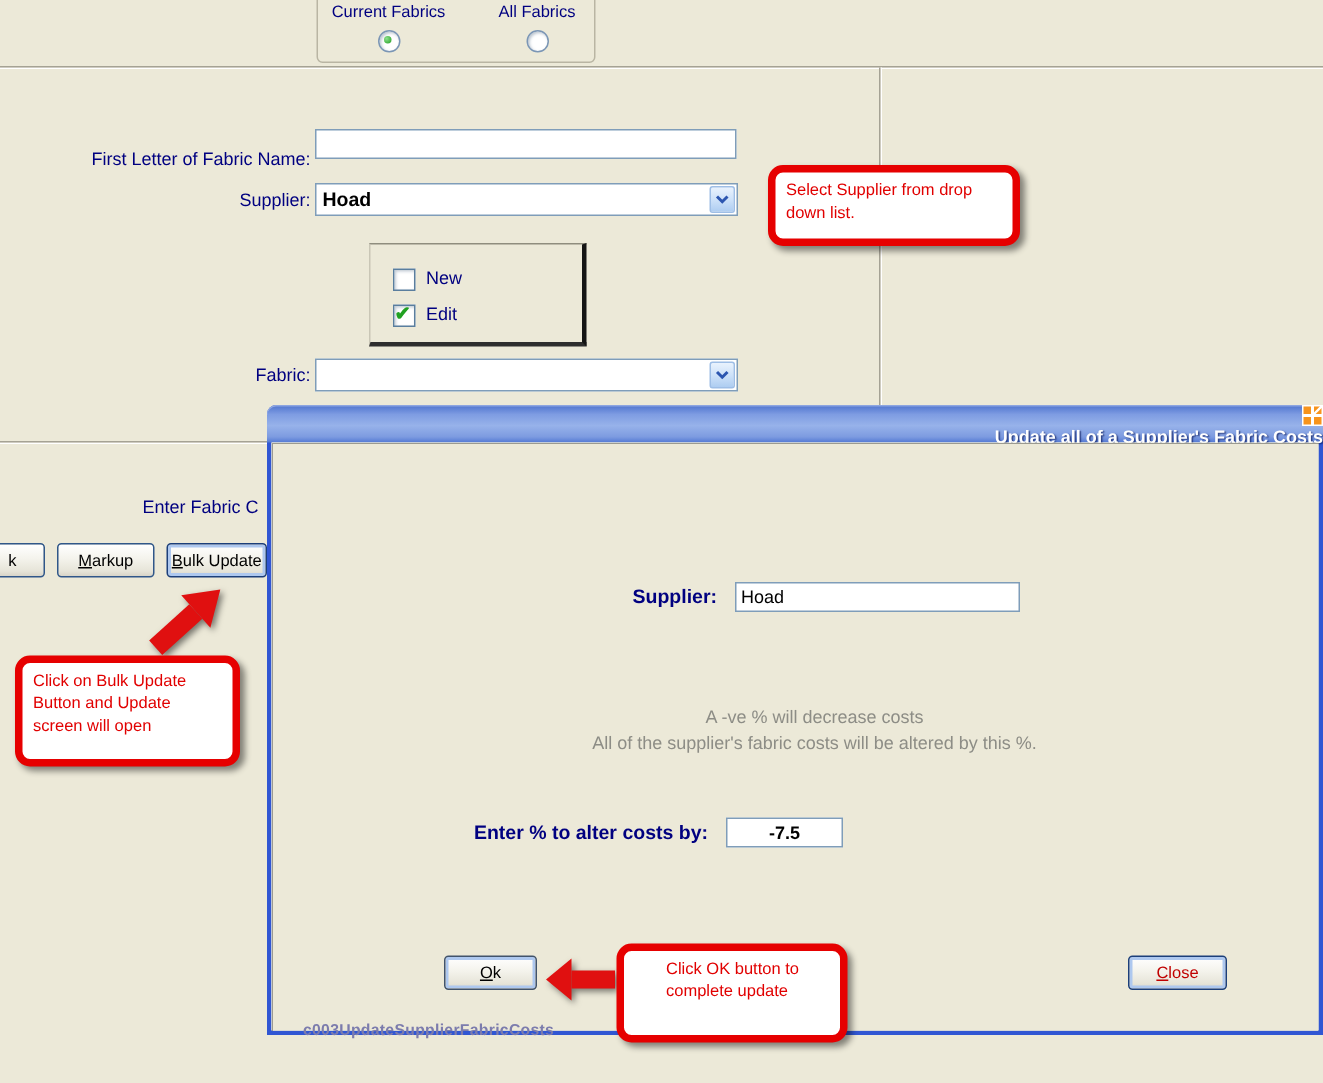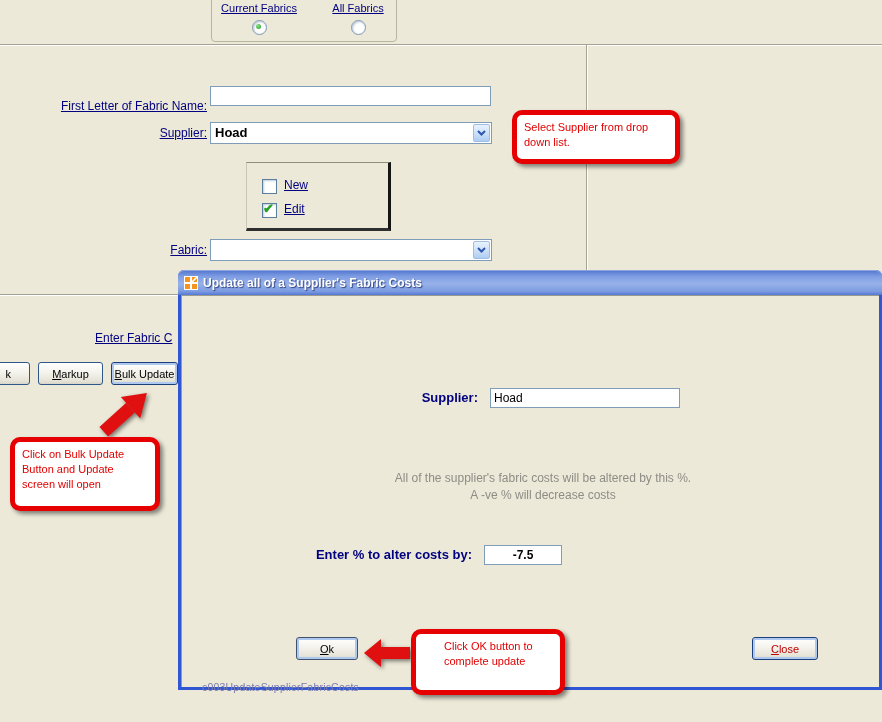--- a/index.html
+++ b/index.html
@@ -1,19 +1,19 @@
 <!DOCTYPE html>
 <html><head>
 <meta charset="utf-8">
 <style>
   html,body{margin:0;padding:0;}
   body{width:882px;height:722px;overflow:hidden;background:#ECE9D8;
        font-family:"Liberation Sans",sans-serif;}
   #stage{position:relative;width:882px;height:722px;overflow:hidden;background:#ECE9D8;}
-  .lbl{position:absolute;font-size:12px;color:#000080;white-space:nowrap;text-decoration:underline;}
+  .lbl{position:absolute;font-size:12px;color:#000080;white-space:nowrap;}
   .lbl.r{text-align:right;}
 
   
   .hline{position:absolute;height:1px;background:#A5A294;box-shadow:0 1px 0 #FFFFFF;}
   .vline{position:absolute;width:1px;background:#A5A294;box-shadow:1px 0 0 #FFFFFF;}
 
   
   .groupbox{position:absolute;border:1px solid #B9B5A3;border-radius:4px;}
 
   
@@ -58,29 +58,29 @@
        box-shadow:3px 3px 4px rgba(0,0,0,.45);color:#E10000;font-size:11px;line-height:1.35;
        padding:5px 7px;box-sizing:border-box;}
 
   .arrow{position:absolute;filter:drop-shadow(2px 2px 2px rgba(0,0,0,.5));}
 
   
   #dialog{position:absolute;left:178px;top:270px;width:704px;height:420px;box-sizing:border-box;
        border:3px solid #3056D3;border-top:none;border-radius:6px 6px 0 0;background:#ECE9D8;}
   #titlebar{position:absolute;left:-3px;right:-3px;top:0;height:25px;border-radius:6px 6px 0 0;
        background:linear-gradient(180deg,#4E73CE 0%,#7E9CE2 25%,#97B2EA 55%,#7D9BE0 85%,#5379D4 100%);
-       display:flex;align-items:center;box-shadow:inset 0 1px 0 rgba(255,255,255,.35);}
+       display:flex;align-items:flex-end;box-shadow:inset 0 1px 0 rgba(255,255,255,.35);flex-direction:column;}
   #titlebar .ticon{margin-left:6px;width:14px;height:14px;flex:0 0 auto;}
   #titlebar .ttext{margin-left:5px;color:#fff;font-weight:bold;font-size:12px;
        text-shadow:1px 1px 1px rgba(10,24,90,.7);white-space:nowrap;}
   #client{position:absolute;left:0;right:0;top:25px;bottom:0;background:#ECE9D8;
        box-shadow:inset 1px 1px 0 rgba(90,90,85,.55);}
   .dlbl{position:absolute;font-size:13px;font-weight:bold;color:#000080;white-space:nowrap;}
   .info{position:absolute;color:#8D8D86;font-size:12px;line-height:17px;text-align:center;}
-  .footer-code{position:absolute;font-size:10.5px;color:#7C7CAD;letter-spacing:.2px;}
+  .footer-code{position:absolute;font-size:10.5px;color:#7C7CAD;letter-spacing:.2px;font-weight:bold;}
 </style>
 </head>
 <body>
 
 <div id="stage">
 
   <div class="groupbox" style="left:211px;top:-14px;width:184px;height:54px;"></div>
   <div class="lbl" style="left:217px;top:2px;width:84px;text-align:center;font-size:11px;">Current Fabrics</div>
   <div class="lbl" style="left:318px;top:2px;width:80px;text-align:center;font-size:11px;">All Fabrics</div>
   <div class="radio sel" style="left:252px;top:20px;"></div>
@@ -149,22 +149,22 @@
         <line x1="8" y1="6" x2="14" y2="0" stroke="#FFFFFF" stroke-width="1.6"></line>
       </svg>
       <span class="ttext">Update all of a Supplier's Fabric Costs</span>
     </div>
     <div id="client">
 
       <div class="dlbl" style="left:187px;top:95px;width:110px;text-align:right;">Supplier:</div>
       <input class="txt" style="left: 309px; top: 93px; width: 190px;" value="Hoad">
 
       <div class="info" style="left:150px;top:175px;width:424px;">
+        <div>A -ve % will decrease costs</div>
         <div>All of the supplier's fabric costs will be altered by this %.</div>
-        <div>A -ve % will decrease costs</div>
       </div>
 
       <div class="dlbl" style="left:91px;top:252px;width:200px;text-align:right;">Enter % to alter costs by:</div>
       <input class="txt bold center" style="left: 303px; top: 250px; width: 78px;" value="-7.5">
 
 
       <button class="xpbtn focus" style="left:115px;top:342px;width:62px;border-color:#41536B;"><u>O</u>k</button>
 
       <svg class="arrow" style="left:183px;top:343px;" width="46" height="30" viewBox="0 0 46 30">
         <rect x="17" y="9" width="29" height="12" fill="#E01010"></rect>

